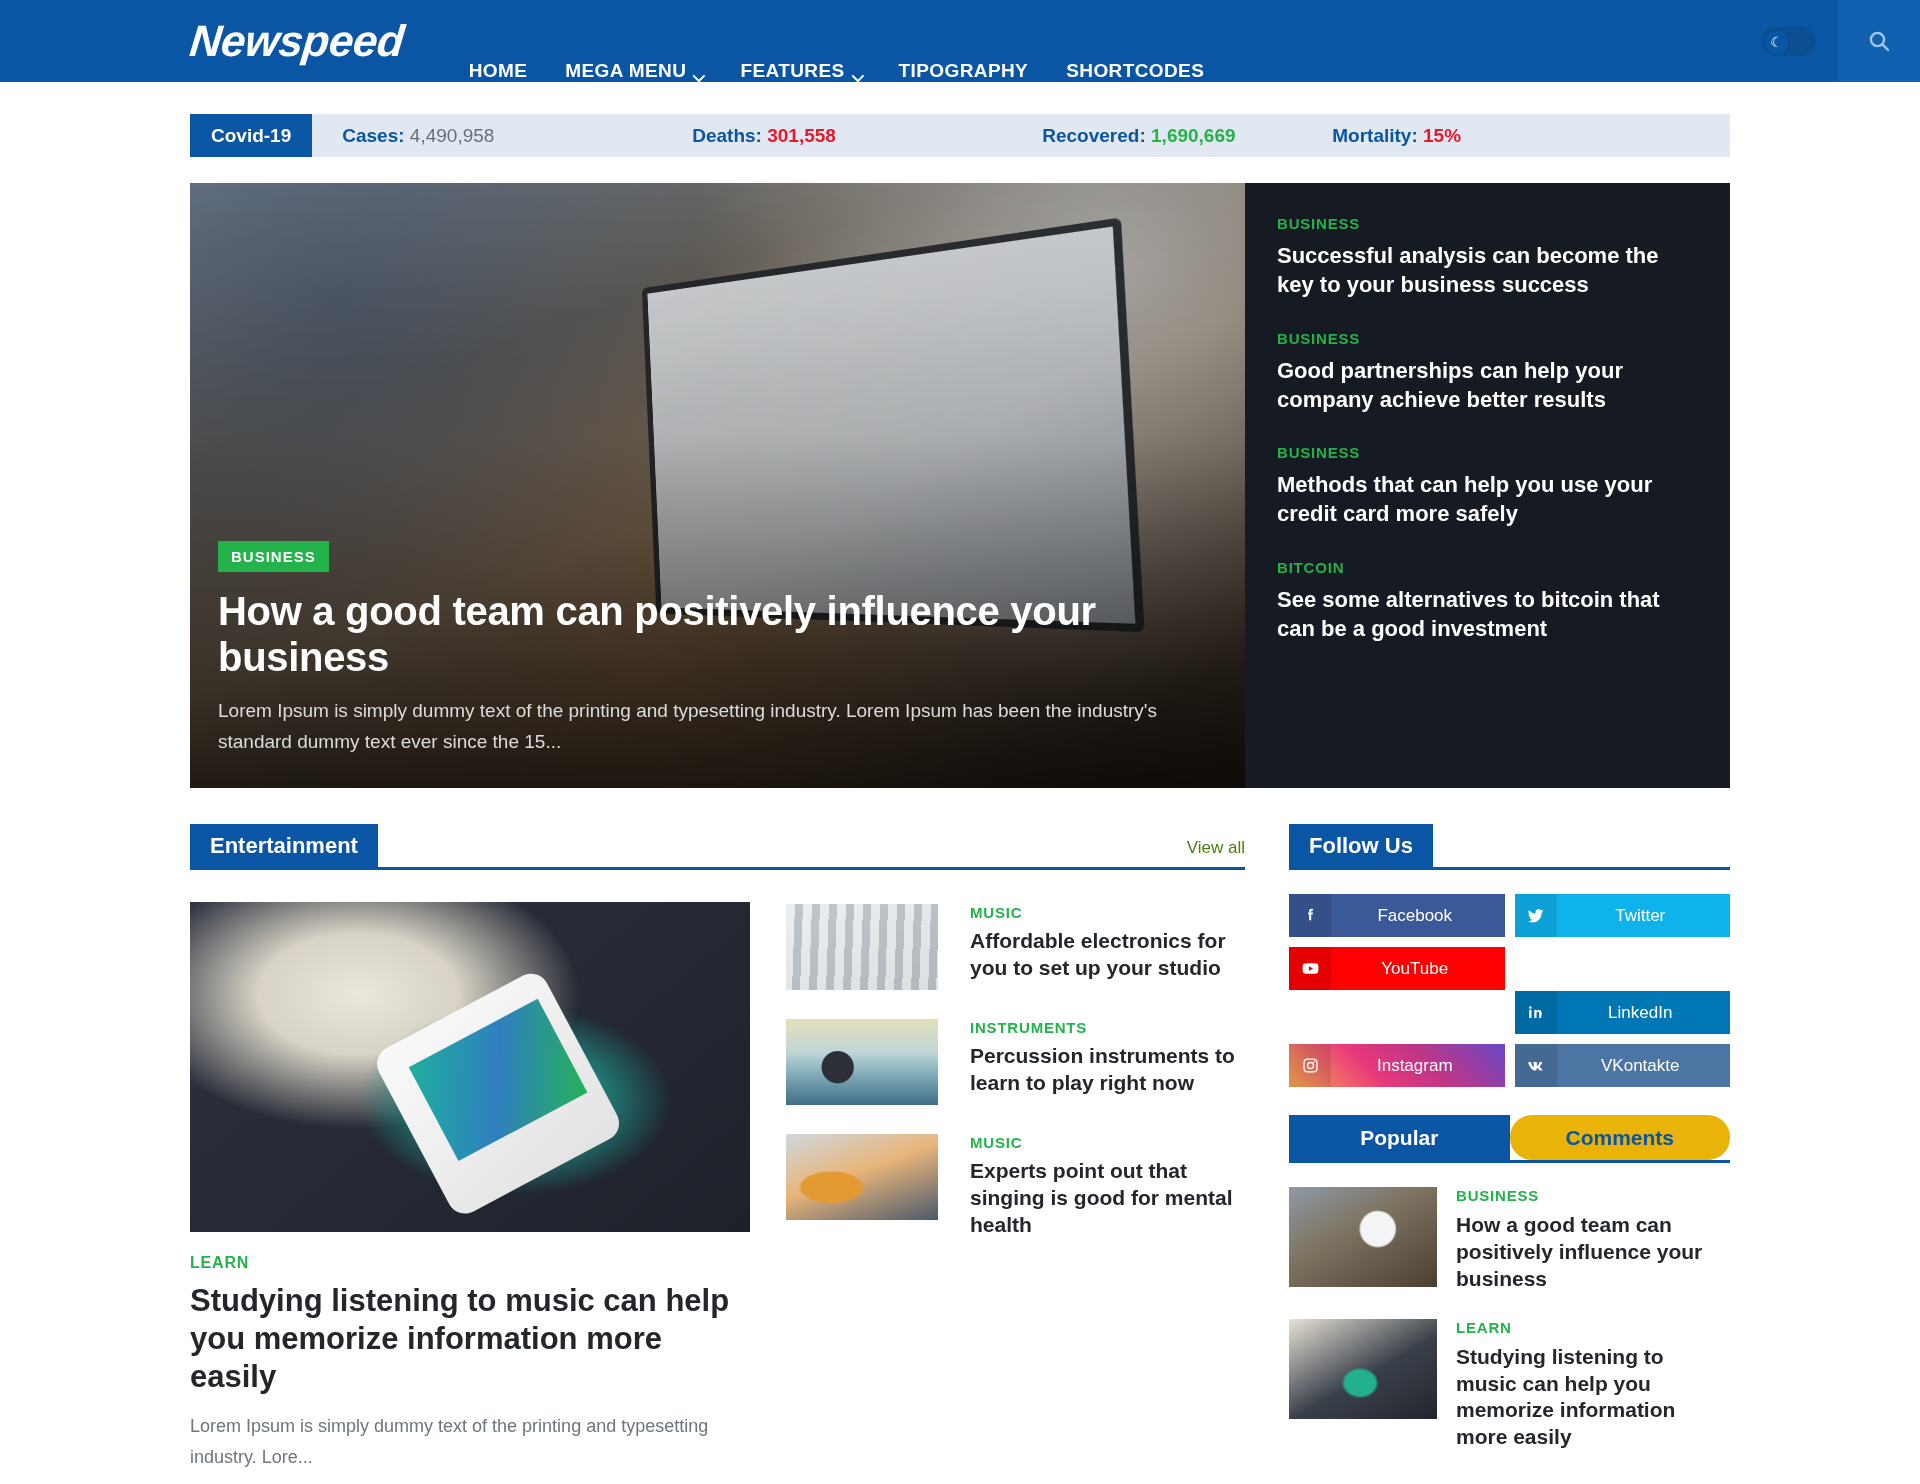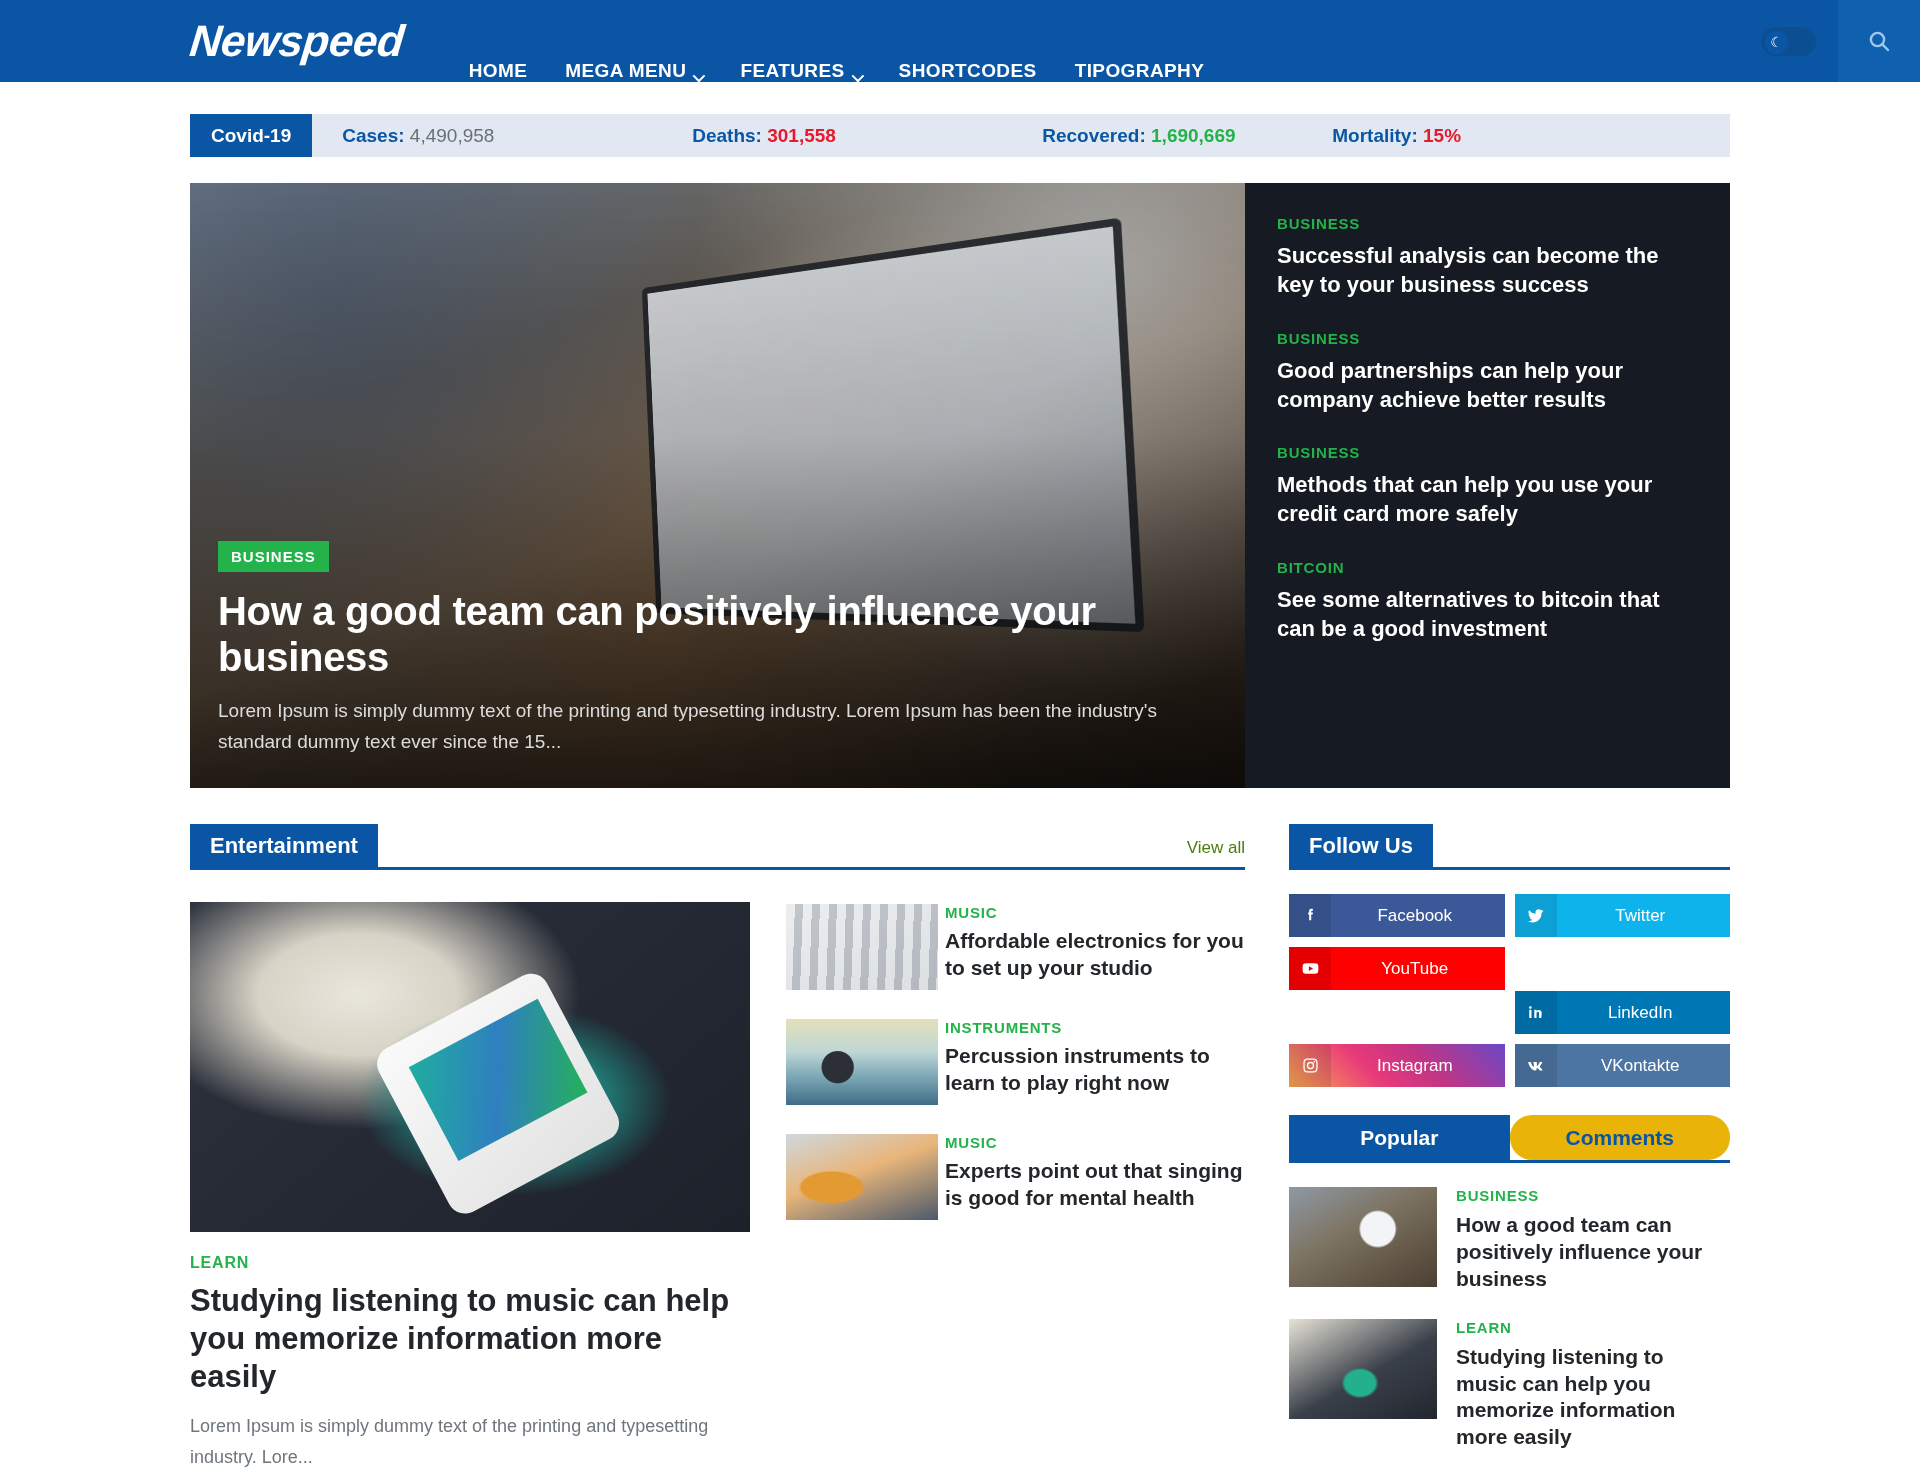--- a/index.html
+++ b/index.html
@@ -303,21 +303,21 @@
   }
   .ent-excerpt {
     color: #6e757c;
     font-size: 18px;
     line-height: 1.7;
   }
 
   .ent-list { flex: 1; padding-top: 2px; }
   .ent-li {
     display: flex;
-    gap: 7px;
+    gap: 32px;
     margin-bottom: 29px;
   }
   .ent-li-thumb {
     width: 152px; height: 86px;
     flex: 0 0 152px;
     cursor: pointer;
   }
   .thumb-mixer {
     background:
       repeating-linear-gradient(92deg, rgba(255,255,255,0.5) 0 9px, rgba(170,176,182,0.5) 9px 17px),
@@ -443,24 +443,24 @@
         </div>
         <div class="nav-item">
           <span>MEGA MENU</span>
           <span class="caret"></span>
         </div>
         <div class="nav-item">
           <span>FEATURES</span>
           <span class="caret"></span>
         </div>
         <div class="nav-item">
+          <span>TIPOGRAPHY</span>
+        </div>
+        <div class="nav-item">
           <span>SHORTCODES</span>
-        </div>
-        <div class="nav-item">
-          <span>TIPOGRAPHY</span>
         </div>
       </div>
 
       <div class="hdr-right">
         <div class="toggle-wrap">
           <div class="toggle">
             <div class="toggle-knob">☾</div>
           </div>
         </div>
         <div class="search-btn">

